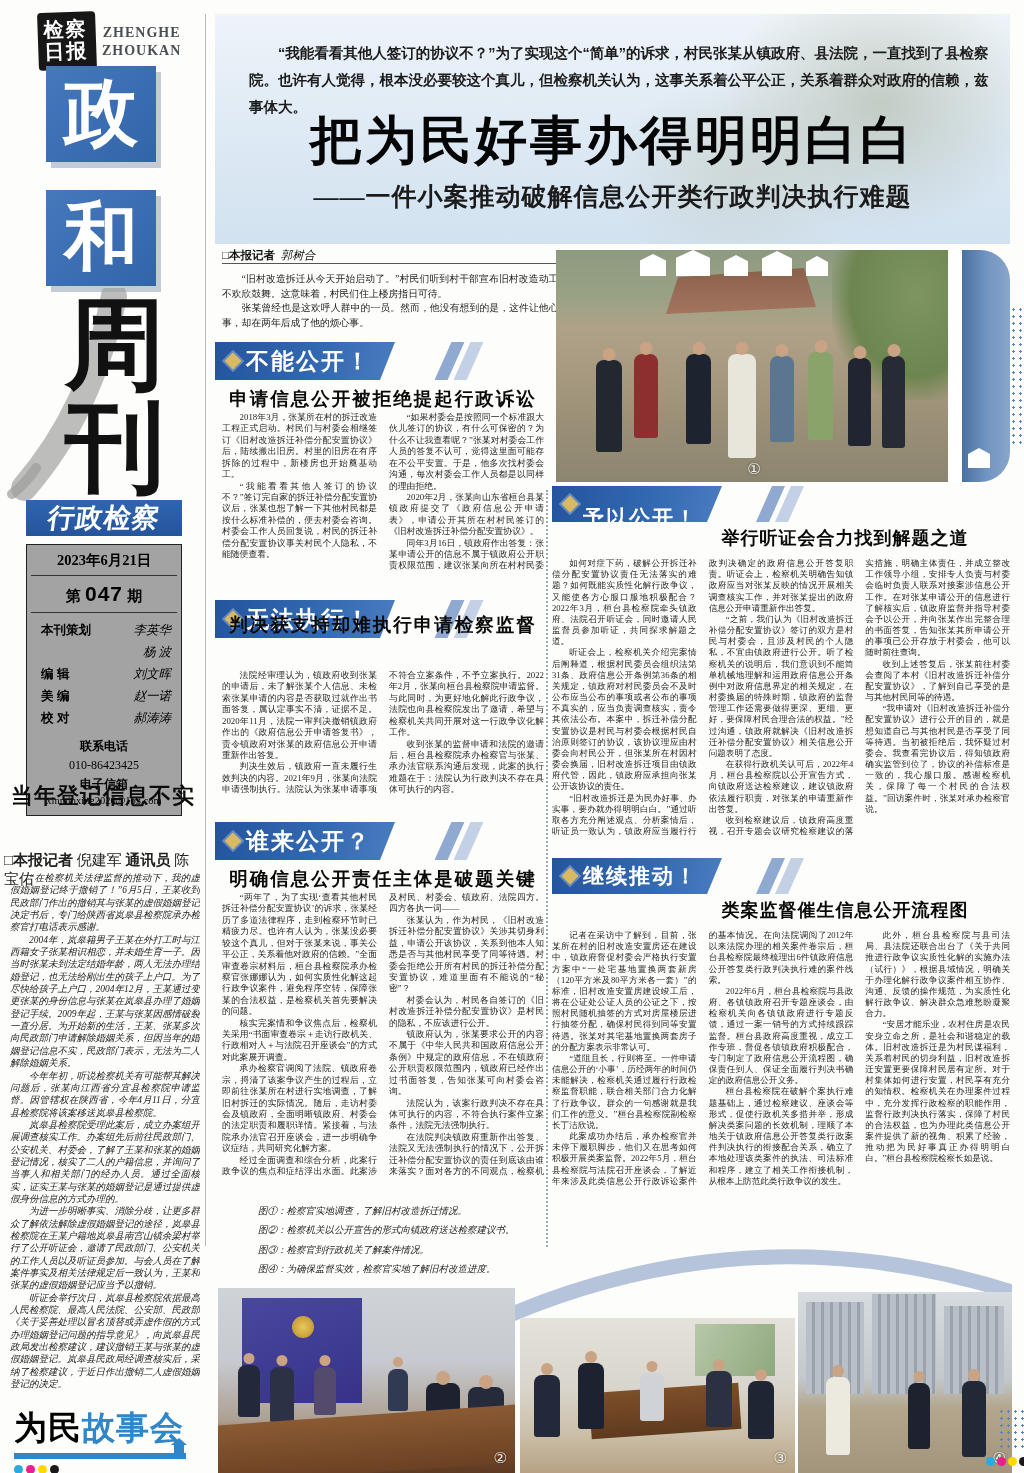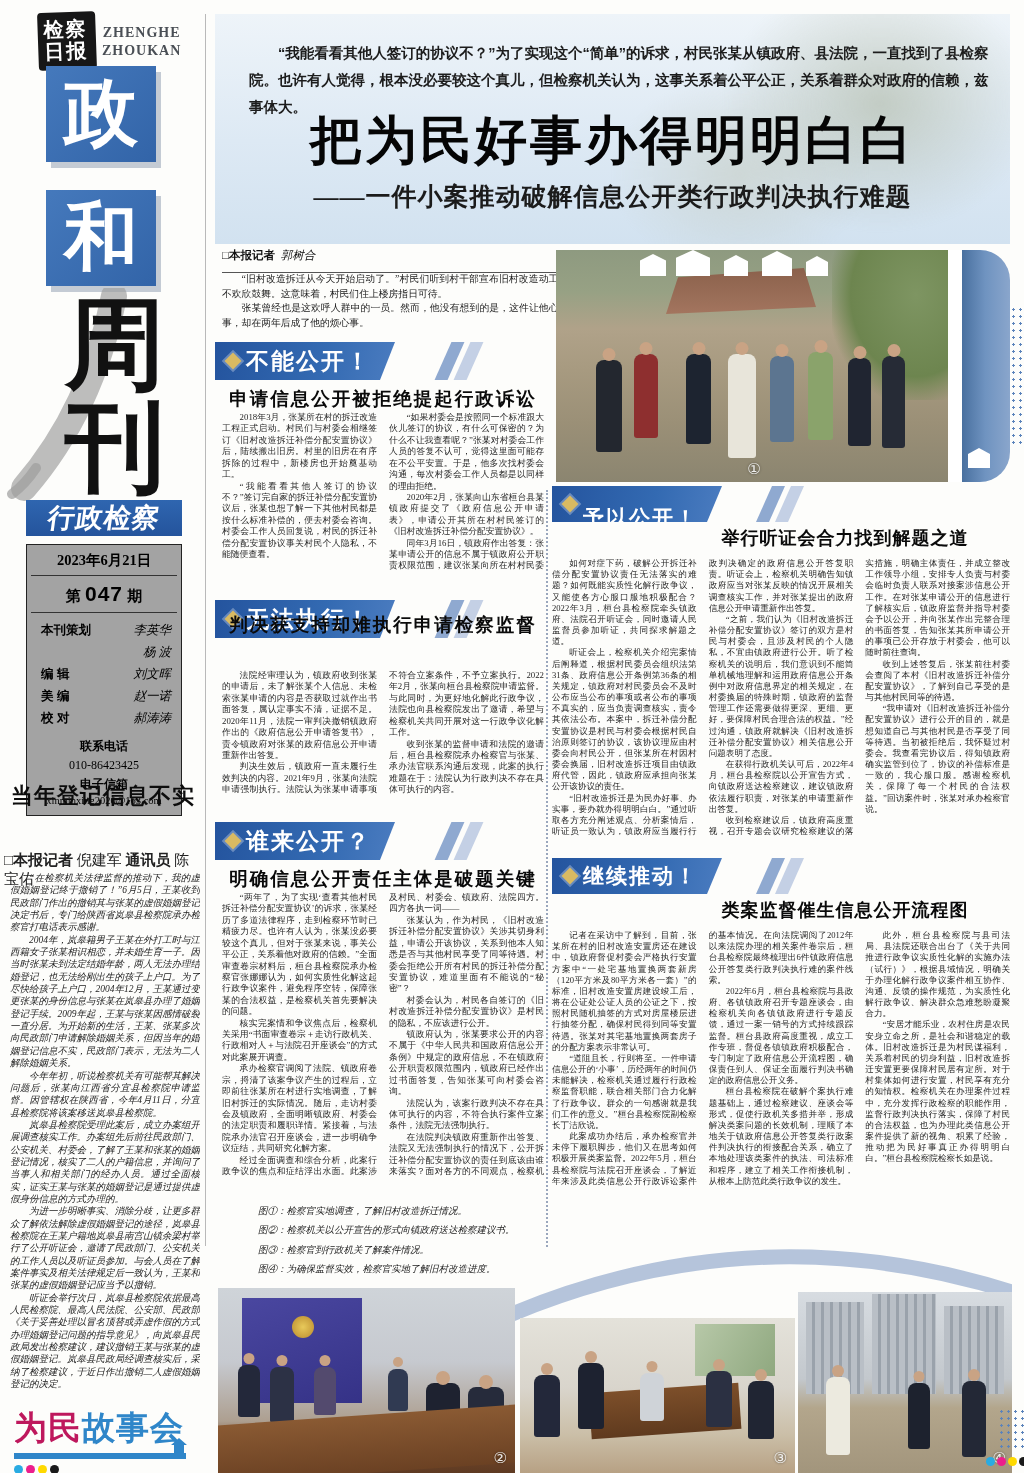--- a/index.html
+++ b/index.html
@@ -27,38 +27,38 @@
   .sname{font-style:italic;}
   .icontact{font-size:12px;line-height:1.55;padding-top:4px;}
   .icontact .lbl{font-weight:bold;font-family:"Liberation Sans","DejaVu Sans",sans-serif;}
   #atitle{left:4px;top:780px;width:198px;text-align:center;font-size:22px;font-weight:900;line-height:1.45;letter-spacing:1px;color:#0c0c0c;}
   #abyline{left:4px;top:851px;width:190px;font-size:15px;color:#222;}
   #abyline b{font-family:"Liberation Sans","DejaVu Sans",sans-serif;}
   #abody{left:10px;top:872px;width:190px;height:527px;overflow:hidden;font-size:9.5px;line-height:1.3;text-align:justify;font-style:italic;color:#222;}
   #abody p{margin:0;text-indent:2em;}
   #storylogo{left:14px;top:1406px;width:180px;}
   #storylogo .row1{display:flex;align-items:baseline;font-family:"Liberation Sans","DejaVu Sans",sans-serif;font-weight:900;font-size:33px;letter-spacing:1px;}
-  #storylogo .gray{color:#be185d;}
+  #storylogo .gray{color:#000000;}
   #storylogo .blue{color:#2f86c9;}
   #storybar{margin-top:2px;height:6px;background:#2f86c9;width:172px;position:relative;}
   #storyhouse{position:absolute;right:-2px;top:-16px;}
   .dotrow{display:flex;gap:3px;margin-top:6px;}
   .dot{width:9px;height:9px;border-radius:50%;}
   .c{background:#29abe2;}.m{background:#ec1e8c;}.y{background:#ffd900;}.k{background:#1a1a1a;}
   #vdivider{left:205px;top:14px;width:1px;height:1232px;background:#b9b9b9;}
 
   
   #hero{left:215px;top:14px;width:795px;height:230px;background:linear-gradient(180deg,#eef4f9 0%,#dde9f4 55%,#d2e2f0 100%);overflow:hidden;}
   .blob{position:absolute;border-radius:50%;filter:blur(2px);}
   #quote{position:absolute;left:34px;top:26px;width:742px;font-family:"Liberation Sans","DejaVu Sans",sans-serif;font-weight:bold;font-size:14.5px;line-height:1.85;color:#1c1c1c;text-indent:2em;}
   #headline{position:absolute;left:0;top:92px;width:100%;text-align:center;font-size:52px;font-weight:900;letter-spacing:3px;color:#050505;}
   #dek{position:absolute;left:0;top:166px;width:100%;text-align:center;font-size:25px;font-weight:700;letter-spacing:1px;color:#1b1b1b;}
 
   
-  #mbyline{left:222px;top:248px;width:396px;font-size:11.5px;border-bottom:1px solid #555;padding-bottom:9px;color:#111;}
+  #mbyline{left:222px;top:248px;width:396px;font-size:11.5px;border-bottom:1px solid #555;padding-bottom:0;color:#111;}
   #mbyline b{font-family:"Liberation Sans","DejaVu Sans",sans-serif;}
   #intro{left:222px;top:272px;width:396px;height:64px;overflow:hidden;font-size:9.8px;line-height:1.5;text-align:justify;color:#222;}
   #intro p{margin:0;text-indent:2em;}
 
   .banner{display:inline-flex;align-items:center;gap:7px;height:38px;padding:0 24px 0 12px;background:linear-gradient(100deg,#24549e 0%,#336ab2 60%,#4b7cc0 100%);clip-path:polygon(0 0,100% 0,calc(100% - 15px) 100%,0 100%);}
   .banner .txt{color:#fff;font-weight:900;font-size:23px;letter-spacing:2px;font-family:"Liberation Sans","DejaVu Sans",sans-serif;white-space:nowrap;}
   .diamond{width:12px;height:12px;background:#d9ba62;transform:rotate(45deg);box-shadow:0 0 0 2px rgba(255,255,255,.3);flex:none;}
   .stripe{position:absolute;top:0;height:38px;width:13px;transform:skewX(-24deg);}
   .st1{background:#8fa9d0;}
   .st2{background:#c4d0e5;}

